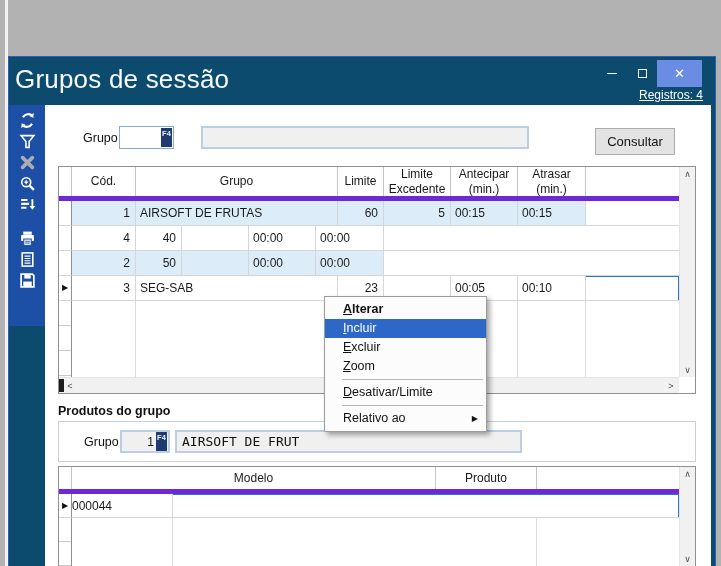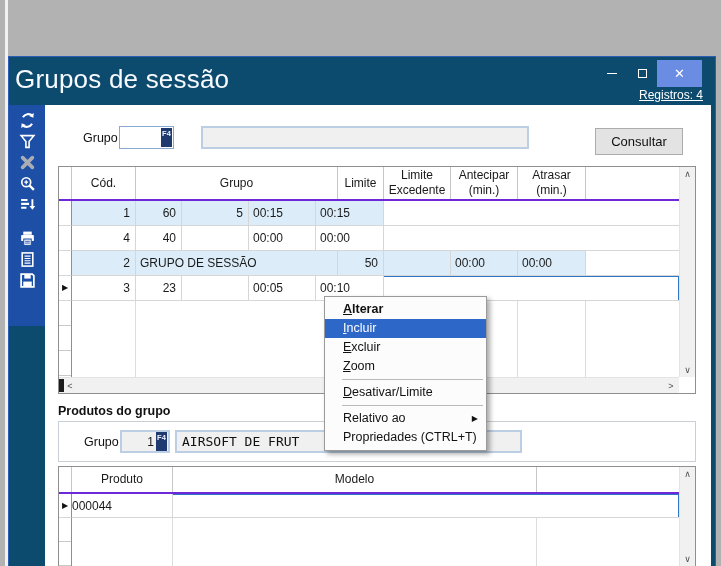--- a/index.html
+++ b/index.html
@@ -36,21 +36,21 @@
   .f4 { position:absolute; right:1px; top:1px; bottom:1px; width:11px; background:#1f3a6e;
         color:#eef2ff; font-size:7.5px; font-weight:bold; line-height:9px; text-align:center;
         word-break:break-all; padding-top:1px; }
   .btn { position:absolute; background:#e3e3e3; border:1px solid #acacac; font-size:13px;
          display:flex; align-items:center; justify-content:center; color:#111; }
 
   
   .grid { position:absolute; border:1px solid #8f8f8f; background:#fff; }
   .gbody { position:absolute; left:0; top:0; right:16px; bottom:16px; overflow:hidden; }
   .grow, .ghead { display:flex; width:620px; }
-  .ghead { border-bottom:2px solid #6d28d9; background:#fff; }
+  .ghead { border-bottom:5px solid #6d28d9; background:#fff; }
   .hcell { display:flex; flex-direction:column; align-items:center; justify-content:center;
            border-right:1px solid #c6c6c6; line-height:15px; }
   .cell { border-right:1px solid #d6d6d6; border-bottom:1px solid #d6d6d6;
           display:flex; align-items:center; overflow:hidden; white-space:nowrap; }
   .gutter { border-right:1px solid #8f8f8f !important; background:#fff !important;
             justify-content:center; }
   .ind { font-size:8px; color:#111; line-height:1; }
   .num { justify-content:flex-end; padding-right:5px; }
   .txt { padding-left:4px; }
   .alt  .cell.col { background:#dcedf9; }
@@ -178,21 +178,21 @@
     <div class="main">
 
       <div class="lbl" style="left:38px; top:26px;">Grupo</div>
       <div class="input" style="left:74px; top:21px; width:55px; height:23px;">
         <span></span>
         <span class="f4">F4</span>
       </div>
       <div class="ro-field" style="left:156px; top:21px; width:328px; height:23px;">
         <span></span>
       </div>
-      <div class="btn" style="left:550px; top:23px; width:88px; height:27px;">Consultar</div>
+      <div class="btn" style="left:550px; top:23px; width:80px; height:27px;">Consultar</div>
 
       <div class="grid" style="left:13px; top:61px; width:638px; height:228px;">
         <div class="gbody">
           <div class="ghead" style="height:34px;">
             <div class="hcell c-gut"></div>
             <div class="hcell c-cod">
                 <span>Cód.</span>
               </div>
             <div class="hcell c-gru">
                 <span>Grupo</span>
@@ -211,53 +211,54 @@
             <div class="hcell c-atr">
                 <span>Atrasar</span>
                 <span>(min.)</span>
               </div>
             <div class="hcell c-fil"></div>
           </div>
 
           <div class="grow alt" style="height:25px;">
             <div class="cell gutter c-gut"></div>
             <div class="cell col c-cod num">1</div>
+            <div class="cell col c-gru txt">AIRSOFT DE FRUTAS</div>
             <div class="cell col c-lim num">60</div>
             <div class="cell col c-lex num">5</div>
             <div class="cell col c-ant txt">00:15</div>
             <div class="cell col c-atr txt">00:15</div>
             <div class="cell c-fil"></div>
           </div>
 
           <div class="grow" style="height:25px;">
             <div class="cell gutter c-gut"></div>
             <div class="cell col c-cod num">4</div>
             <div class="cell col c-lim num">40</div>
             <div class="cell col c-lex num"></div>
             <div class="cell col c-ant txt">00:00</div>
             <div class="cell col c-atr txt">00:00</div>
             <div class="cell c-fil"></div>
           </div>
 
           <div class="grow alt" style="height:25px;">
             <div class="cell gutter c-gut"></div>
             <div class="cell col c-cod num">2</div>
-            <div class="cell col c-gru txt">GRUPO DE SESSÃO</div>
             <div class="cell col c-lim num">50</div>
             <div class="cell col c-lex num"></div>
             <div class="cell col c-ant txt">00:00</div>
             <div class="cell col c-atr txt">00:00</div>
             <div class="cell c-fil"></div>
           </div>
 
           <div class="grow sel" style="height:25px;">
             <div class="cell gutter c-gut">
               <span class="ind">▶</span>
             </div>
             <div class="cell col c-cod num">3</div>
+            <div class="cell col c-gru txt">SEG-SAB</div>
             <div class="cell col c-lim num">23</div>
             <div class="cell col c-lex num"></div>
             <div class="cell col c-ant txt">00:05</div>
             <div class="cell col c-atr txt">00:10</div>
             <div class="cell c-fil"></div>
           </div>
 
           <div class="gempty" style="height:77px;">
             <div class="ecell egut c-gut" style="background:repeating-linear-gradient(to bottom,transparent 0 24px,#c9c9c9 24px 25px);"></div>
             <div class="ecell c-cod"></div>
@@ -290,25 +291,25 @@
         </div>
         <div class="ro-field mono" style="left:116px; top:8px; width:347px; height:23px;">
           <span>AIRSOFT DE FRUT</span>
         </div>
       </div>
 
       <div class="grid" style="left:13px; top:361px; width:638px; height:117px;">
         <div class="gbody">
           <div class="ghead" style="height:27px;">
             <div class="hcell d-gut"></div>
+            <div class="hcell d-mod">
+                <span>Modelo</span>
+              </div>
             <div class="hcell d-pro">
                 <span>Produto</span>
-              </div>
-            <div class="hcell d-mod">
-                <span>Modelo</span>
               </div>
             <div class="hcell d-fil"></div>
           </div>
           <div class="grow sel" style="height:24px;">
             <div class="cell gutter d-gut">
               <span class="ind">▶</span>
             </div>
             <div class="cell col d-pro">000044</div>
             <div class="cell d-fil"></div>
           </div>
@@ -350,21 +351,17 @@
         <div class="msep"></div>
         <div class="mi">
           <span class="accel">D</span>
             <span>esativar/Limite</span>
         </div>
         <div class="msep"></div>
         <div class="mi sub">
           <span><span class="accel"></span><span>Relativo ao</span></span>
           <span class="arrow">▶</span>
         </div>
-        <div class="mi">
-          <span class="accel"></span>
-            <span>Propriedades (CTRL+T)</span>
-        </div>
       </div>
 
     </div>
   </div>
 </div>
 
 </body></html>

